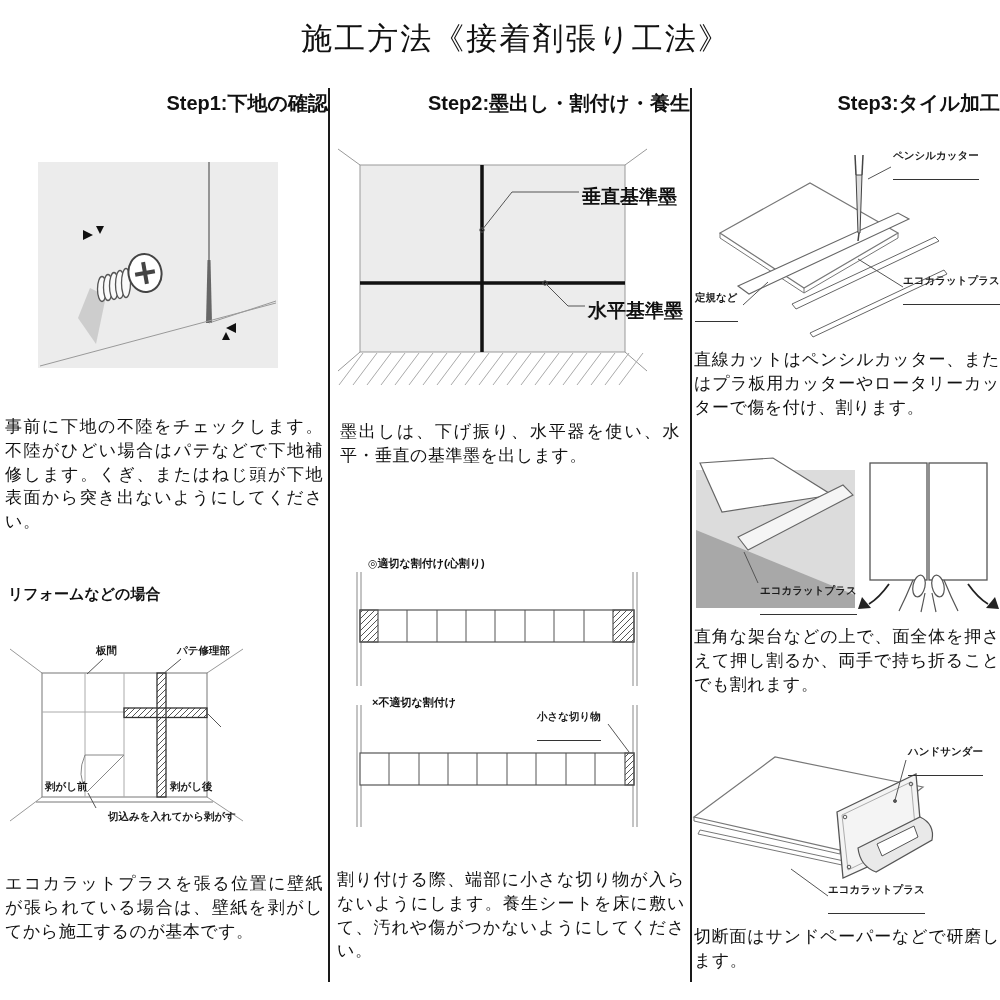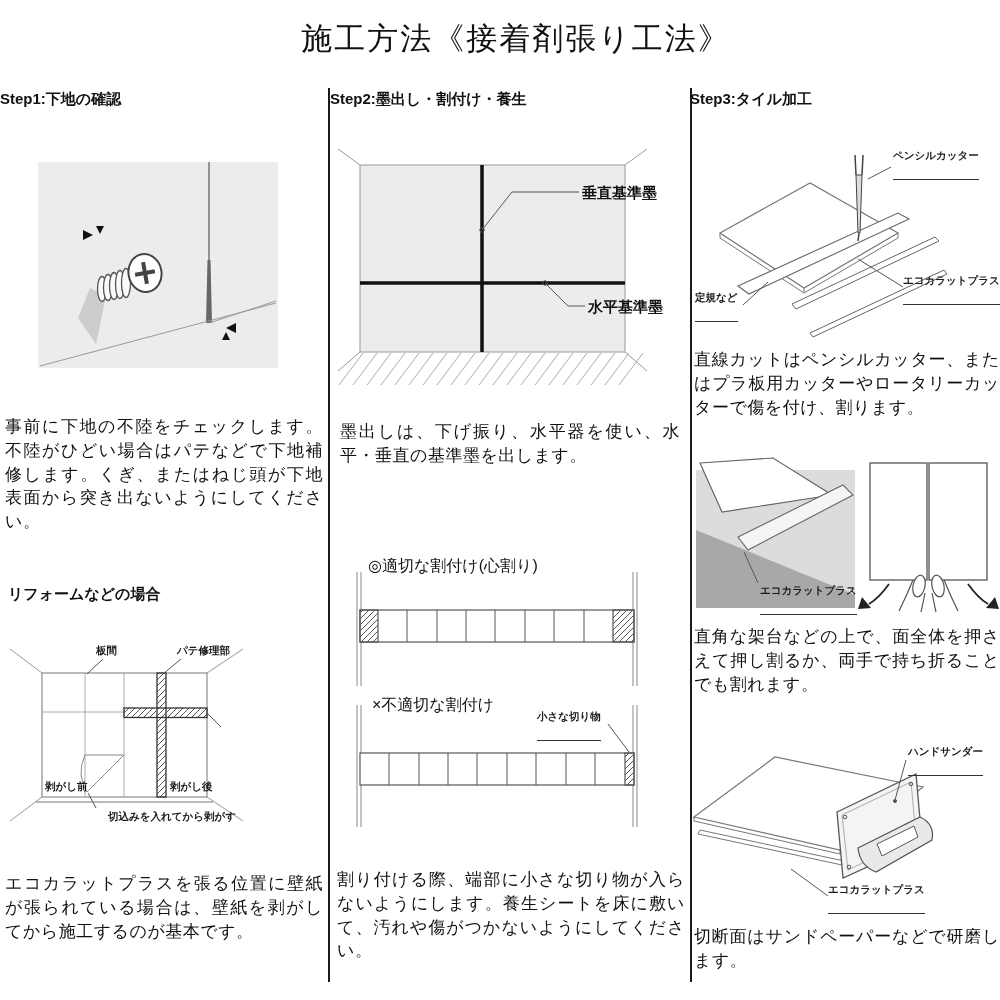--- a/index.html
+++ b/index.html
@@ -2,32 +2,32 @@
 <html><head>
 <meta charset="utf-8">
 <style>
   *{margin:0;padding:0;box-sizing:border-box}
   html,body{width:1000px;height:1000px}
   body{position:relative;background:#fff;color:#111;
        font-family:"Liberation Sans","DejaVu Sans",sans-serif;overflow:hidden}
   .abs{position:absolute}
   .page-title{left:16px;top:18px;width:1000px;text-align:center;
               font-size:31px;font-weight:normal;letter-spacing:2px}
-  .col-header{top:90px;font-size:15px;font-weight:bold;text-align:left;white-space:nowrap}
+  .col-header{top:90px;font-size:20px;font-weight:bold;text-align:right;white-space:nowrap}
   .divider{top:88px;height:894px;width:2px;background:#1a1a1a}
   .para{font-size:17px;line-height:1.4;letter-spacing:.5px;text-align:justify}
   .sub-heading{font-size:15px;font-weight:bold}
-  .layout-heading{font-size:16px;font-weight:normal;white-space:nowrap}
+  .layout-heading{font-size:11px;font-weight:bold;white-space:nowrap}
   .illus{position:absolute}
   .illus svg{position:absolute;left:0;top:0;display:block}
   .mini{position:absolute;font-size:10.5px;font-weight:bold;color:#1a1a1a;
         line-height:1.45;white-space:nowrap}
   .mini.pre{white-space:pre-line}
   .mini.ul{border-bottom:1.5px solid #333;padding-bottom:16px}
-  .ink-label{position:absolute;font-size:15px;font-weight:bold;white-space:nowrap}
+  .ink-label{position:absolute;font-size:19px;font-weight:bold;white-space:nowrap}
 </style>
 </head>
 <body>
 
 
 
 
 <svg width="0" height="0">
   <defs>
     <pattern id="hatch" patternUnits="userSpaceOnUse" width="6" height="6">

